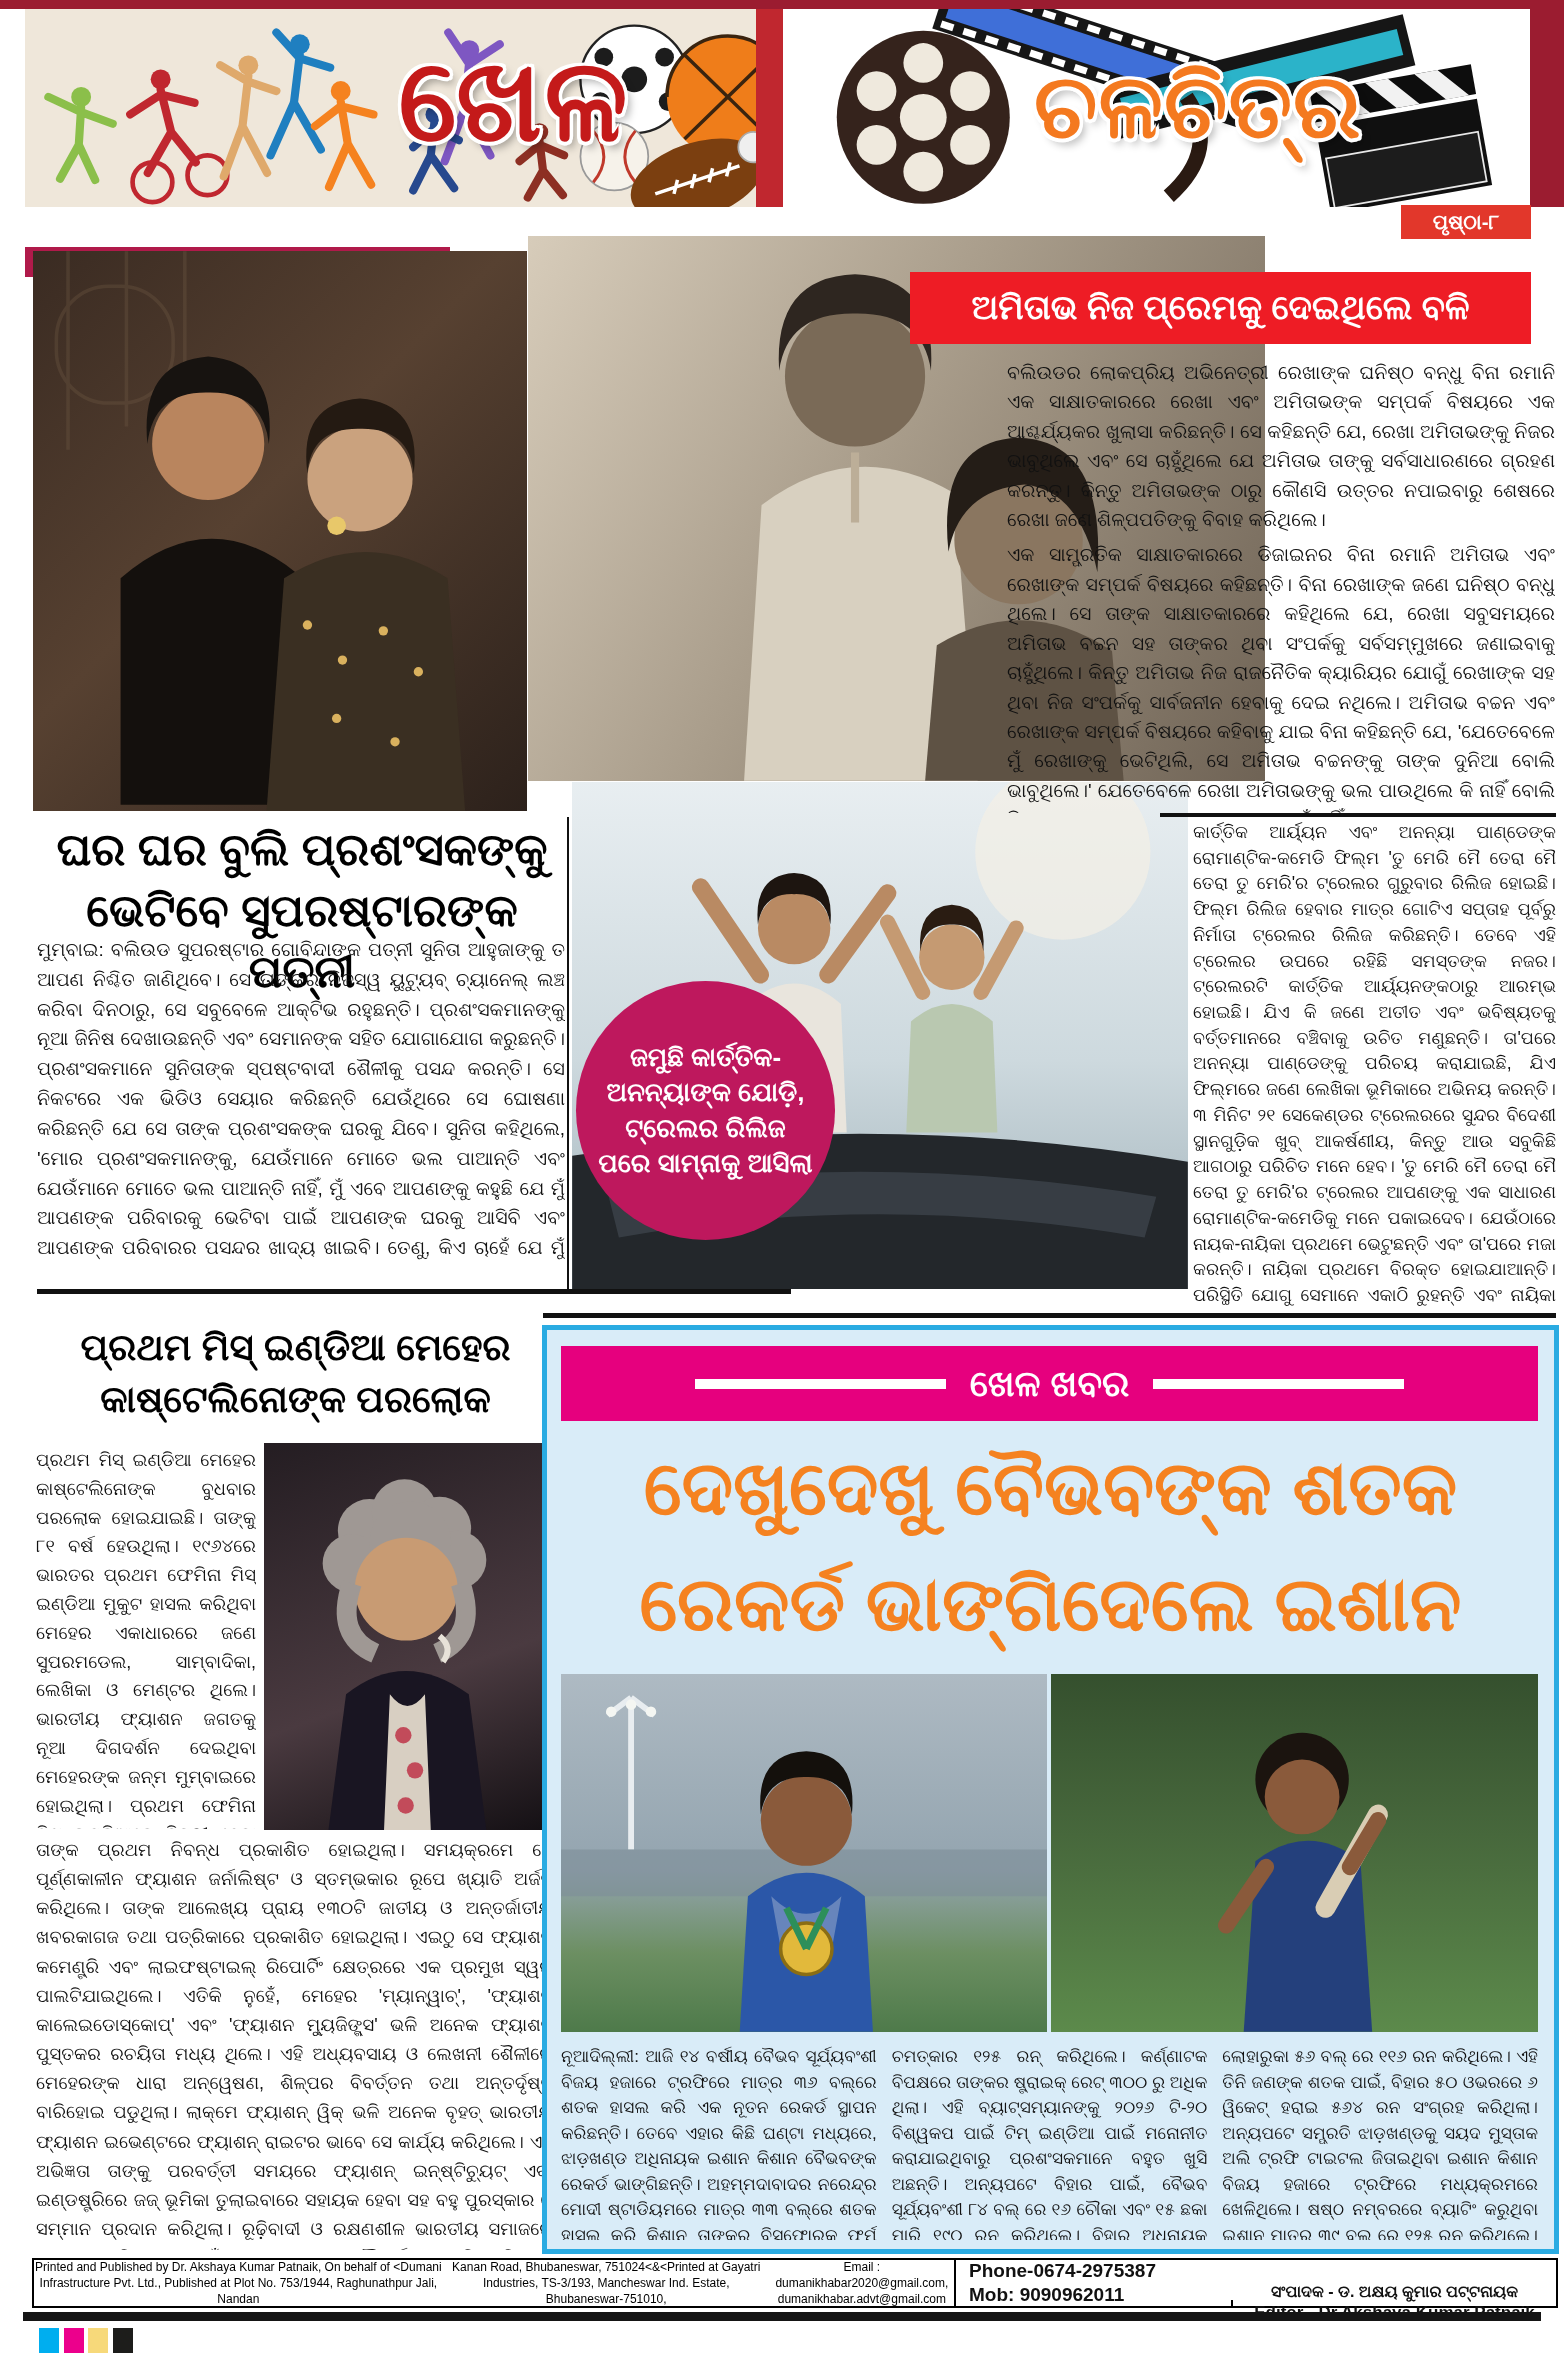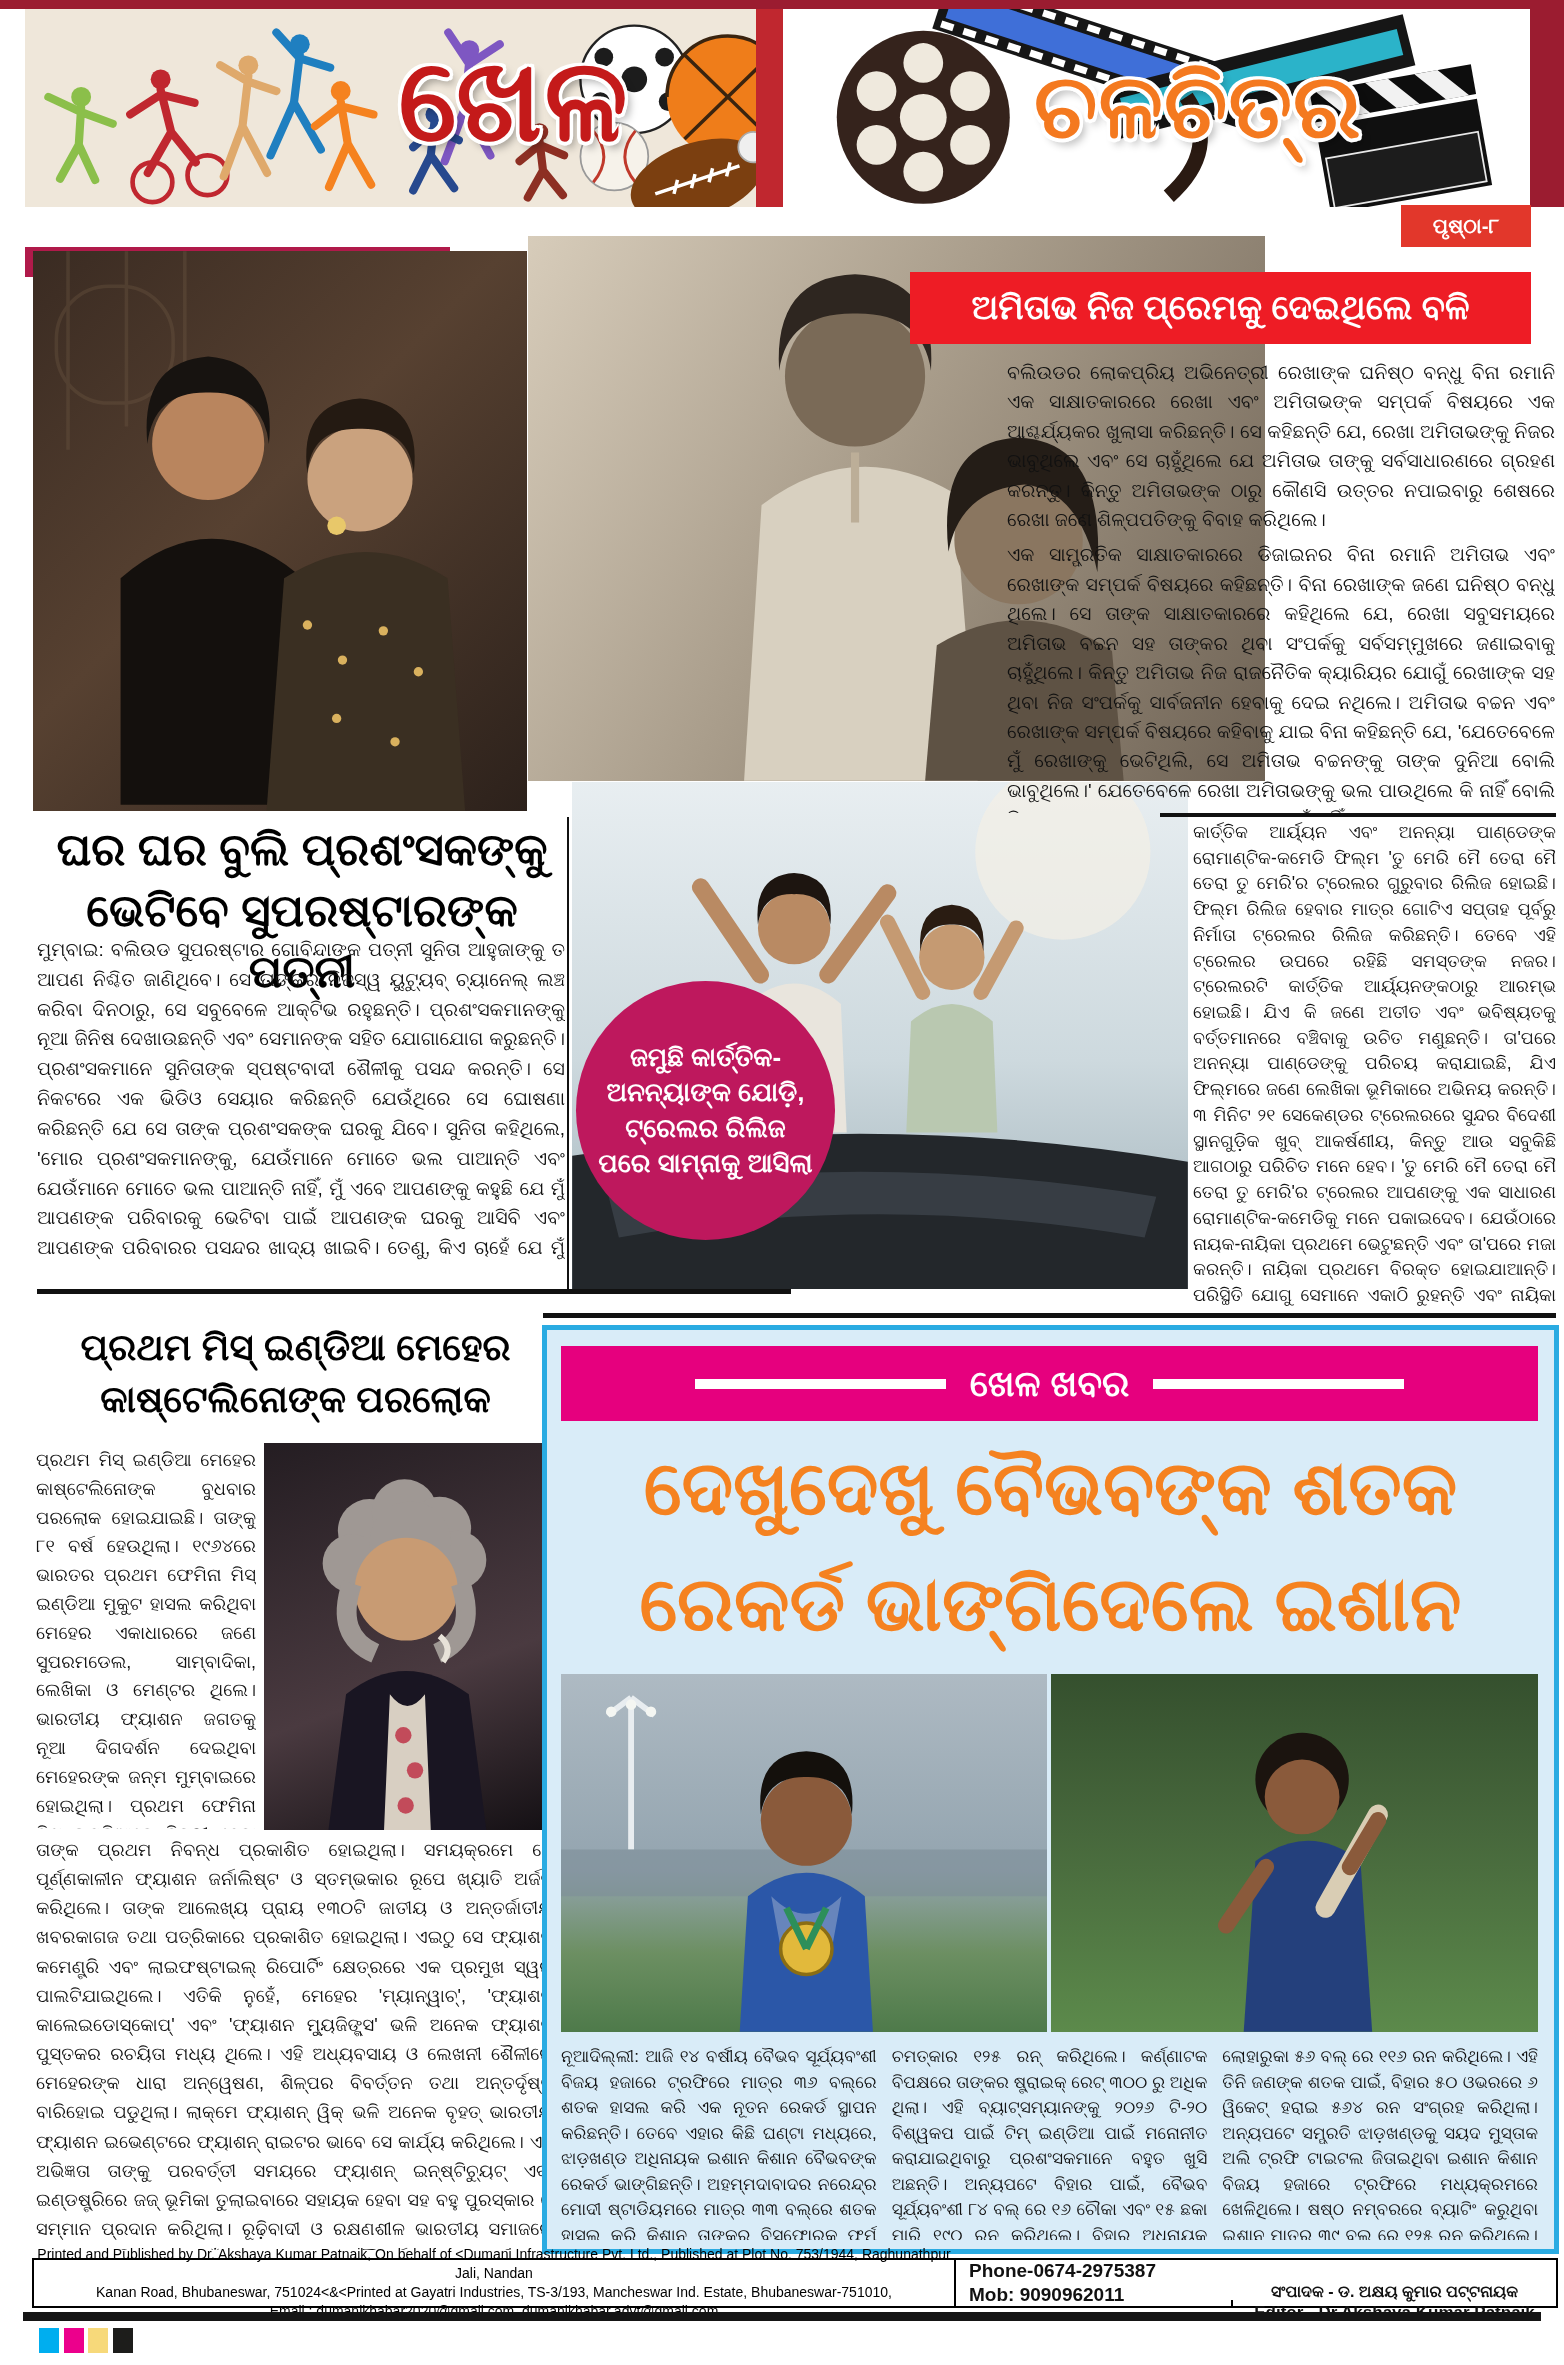--- a/index.html
+++ b/index.html
@@ -12,21 +12,21 @@
   .mast-left{left:24.5px;top:9.4px;width:732px;height:198px;background:#efe7da;overflow:hidden;}
   .mast-div{left:756px;top:9.4px;width:27px;height:198px;background:#c0272f;}
   .mast-right{left:783px;top:9.4px;width:747px;height:198px;background:#ffffff;overflow:hidden;}
   .mast-rstrip{left:1530px;top:0;width:35px;height:207px;background:#9b1c30;}
   .title-khela{left:374px;top:24.5px;font-size:115px;font-weight:bold;color:#c41a1a;letter-spacing:2.3px;
     text-shadow:-3.5px 0 0 #fff,3.5px 0 0 #fff,0 -3.5px 0 #fff,0 3.5px 0 #fff,-2.9px -2.9px 0 #fff,2.9px 2.9px 0 #fff,-2.9px 2.9px 0 #fff,2.9px -2.9px 0 #fff, 4.7px 5.8px 8.2px rgba(0,0,0,.35);}
   .title-chala{left:251px;top:46px;font-size:89px;font-weight:bold;color:#f4791f;letter-spacing:1.2px;
     text-shadow:-3.5px 0 0 #fff,3.5px 0 0 #fff,0 -3.5px 0 #fff,0 3.5px 0 #fff,-2.9px -2.9px 0 #fff,2.9px 2.9px 0 #fff,-2.9px 2.9px 0 #fff,2.9px -2.9px 0 #fff, 4.7px 5.8px 8.2px rgba(0,0,0,.3);}
   .dateband{left:24.5px;top:207px;width:425px;height:30px;background:#b01a4a;color:#fff;
     display:flex;align-items:center;padding-left:15px;font-size:20.5px;font-weight:bold;box-sizing:border-box;margin-top:40px;}
-  .pagenobox{left:1401px;top:205px;width:130px;height:42px;background:#e2372b;color:#fff;
+  .pagenobox{left:1401px;top:205px;width:130px;height:34px;background:#e2372b;color:#fff;
     display:flex;align-items:center;justify-content:center;font-size:20.5px;font-weight:bold;}
 
   
   .photo{overflow:hidden;}
   .ph-govinda{left:33px;top:251px;width:494px;height:560px;background:linear-gradient(135deg,#3a2b22 0%,#574131 45%,#2c211b 100%);}
   .ph-amitabh{left:528px;top:236px;width:737px;height:545px;background:linear-gradient(120deg,#d7ccba 0%,#b4a globally 40%,#8e8273 60%,#5d5348 100%);
     background:linear-gradient(120deg,#d7ccba 0%,#a99d8b 45%,#6f6355 100%);}
   .ph-kartik{left:572px;top:782px;width:616px;height:507px;background:linear-gradient(180deg,#e8eef1 0%,#cdd9de 55%,#9fb0b8 100%);}
   .ph-meher{left:264px;top:1443px;width:288px;height:387px;background:linear-gradient(160deg,#241d22 0%,#4a3a40 60%,#141014 100%);}
   svg{display:block;}
@@ -67,22 +67,22 @@
   .sp-h2{position:absolute;left:0;top:231px;width:100%;text-align:center;font-size:75px;font-weight:bold;color:#f58220;}
   .sp-photo-l{position:absolute;left:14px;top:344px;width:486px;height:358px;overflow:hidden;
     background:linear-gradient(180deg,#aebac3 0%,#93a4af 55%,#6c8f62 78%,#4e7a4a 100%);}
   .sp-photo-r{position:absolute;left:504px;top:344px;width:487px;height:358px;overflow:hidden;
     background:linear-gradient(180deg,#35502e 0%,#47683c 45%,#5c8a4b 100%);}
   .sp-cols{position:absolute;left:14px;top:714px;width:977px;height:196px;display:flex;gap:15px;}
   .sp-col{flex:1;font-size:17px;line-height:1.5;text-align:justify;overflow:hidden;}
 
   
   .footer{left:32px;top:2258px;width:1526px;height:50px;border:2.3px solid #000;box-sizing:border-box;display:flex;background:#fff;}
-  .f-imprint{flex:1;display:flex;flex-direction:column;align-items:center;justify-content:center;
-    font-size:14px;line-height:1.35;text-align:center;color:#000;}
+  .f-imprint{flex:1;display:flex;flex-direction:row;align-items:center;justify-content:center;
+    font-size:12px;line-height:1.35;text-align:center;color:#000;}
   .f-phone{width:277px;border-left:2.3px solid #000;box-sizing:border-box;display:flex;flex-direction:column;
     justify-content:center;padding-left:13px;}
   .f-phone div{font-size:19px;font-weight:bold;line-height:1.25;}
   .f-editor{width:325px;border-left:2.3px solid #000;box-sizing:border-box;display:flex;flex-direction:column;
     align-items:center;justify-content:center;margin-top:40px;}
   .f-ed-od{font-size:16px;font-weight:bold;line-height:1.3;}
   .f-ed-en{font-size:17px;font-weight:bold;line-height:1.3;}
   .blackbar{left:23.4px;top:2312px;width:1518px;height:9.4px;background:#151515;}
   .cmyk{left:39px;top:2328px;display:flex;gap:4.7px;}
   .cmyk i{display:block;width:20px;height:24.5px;}

